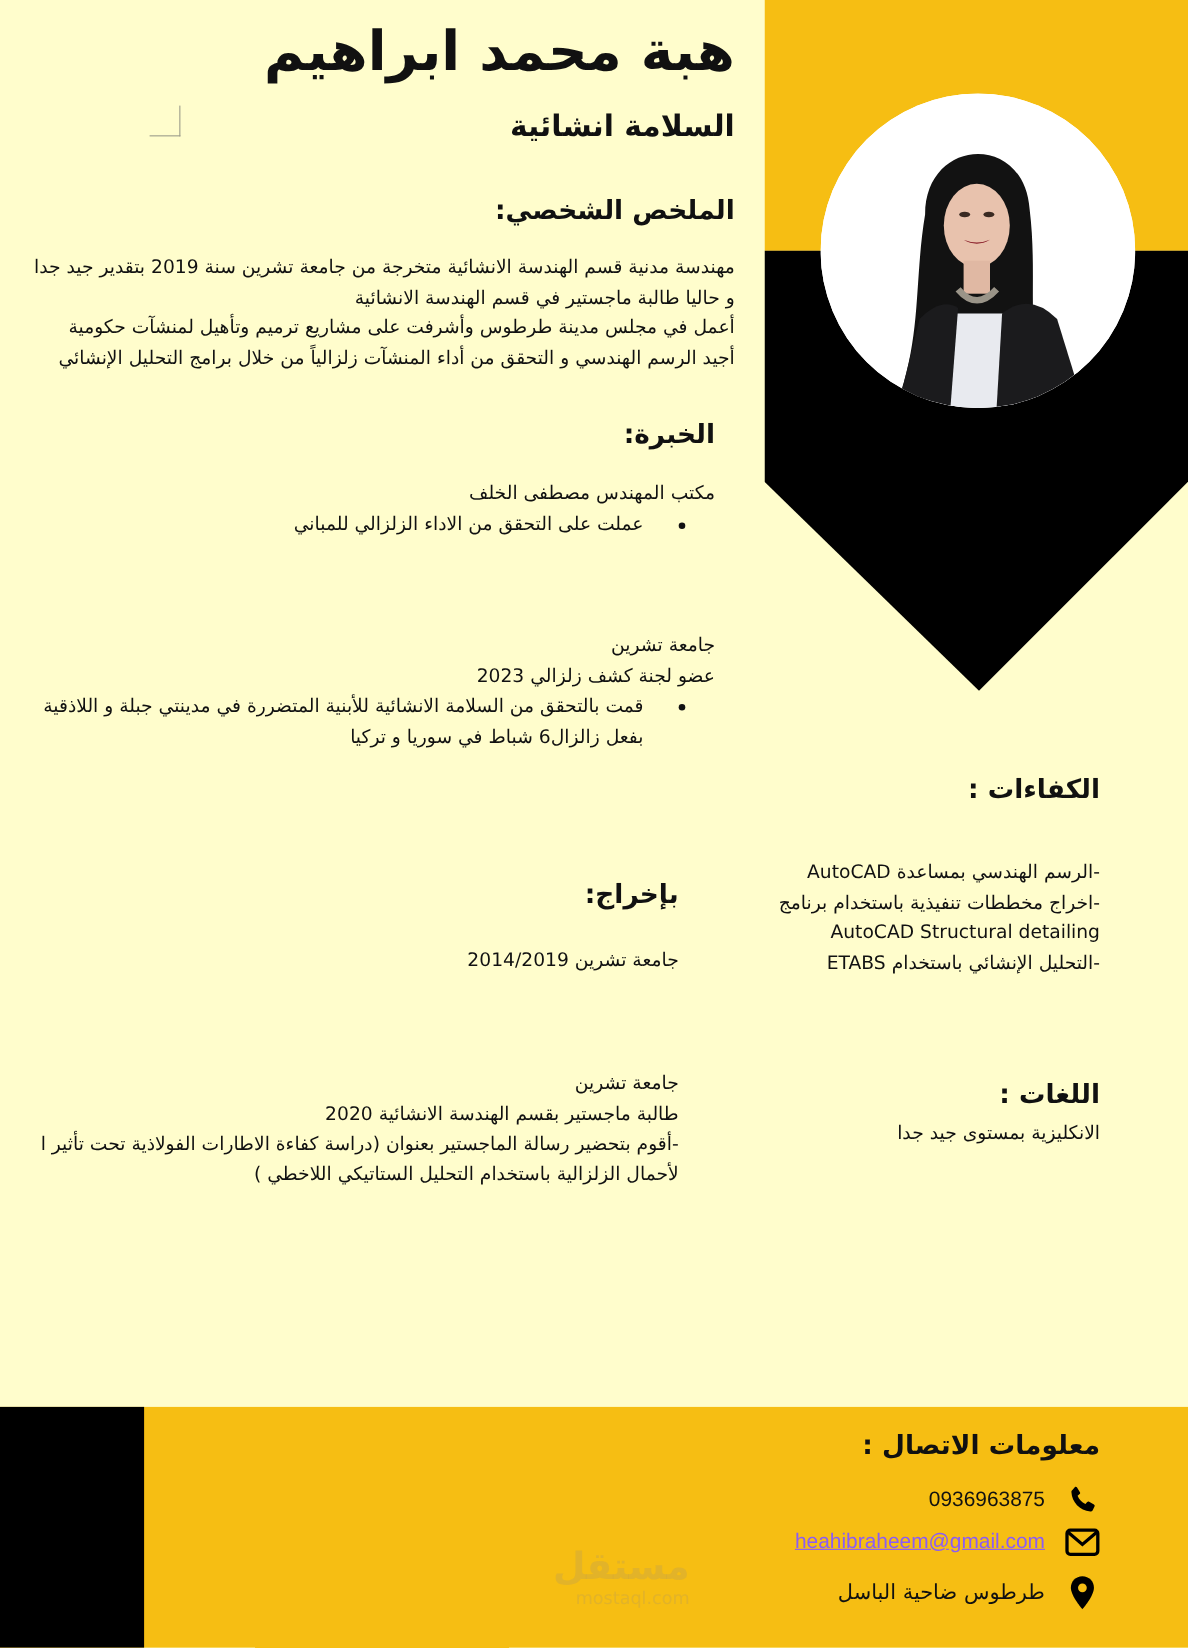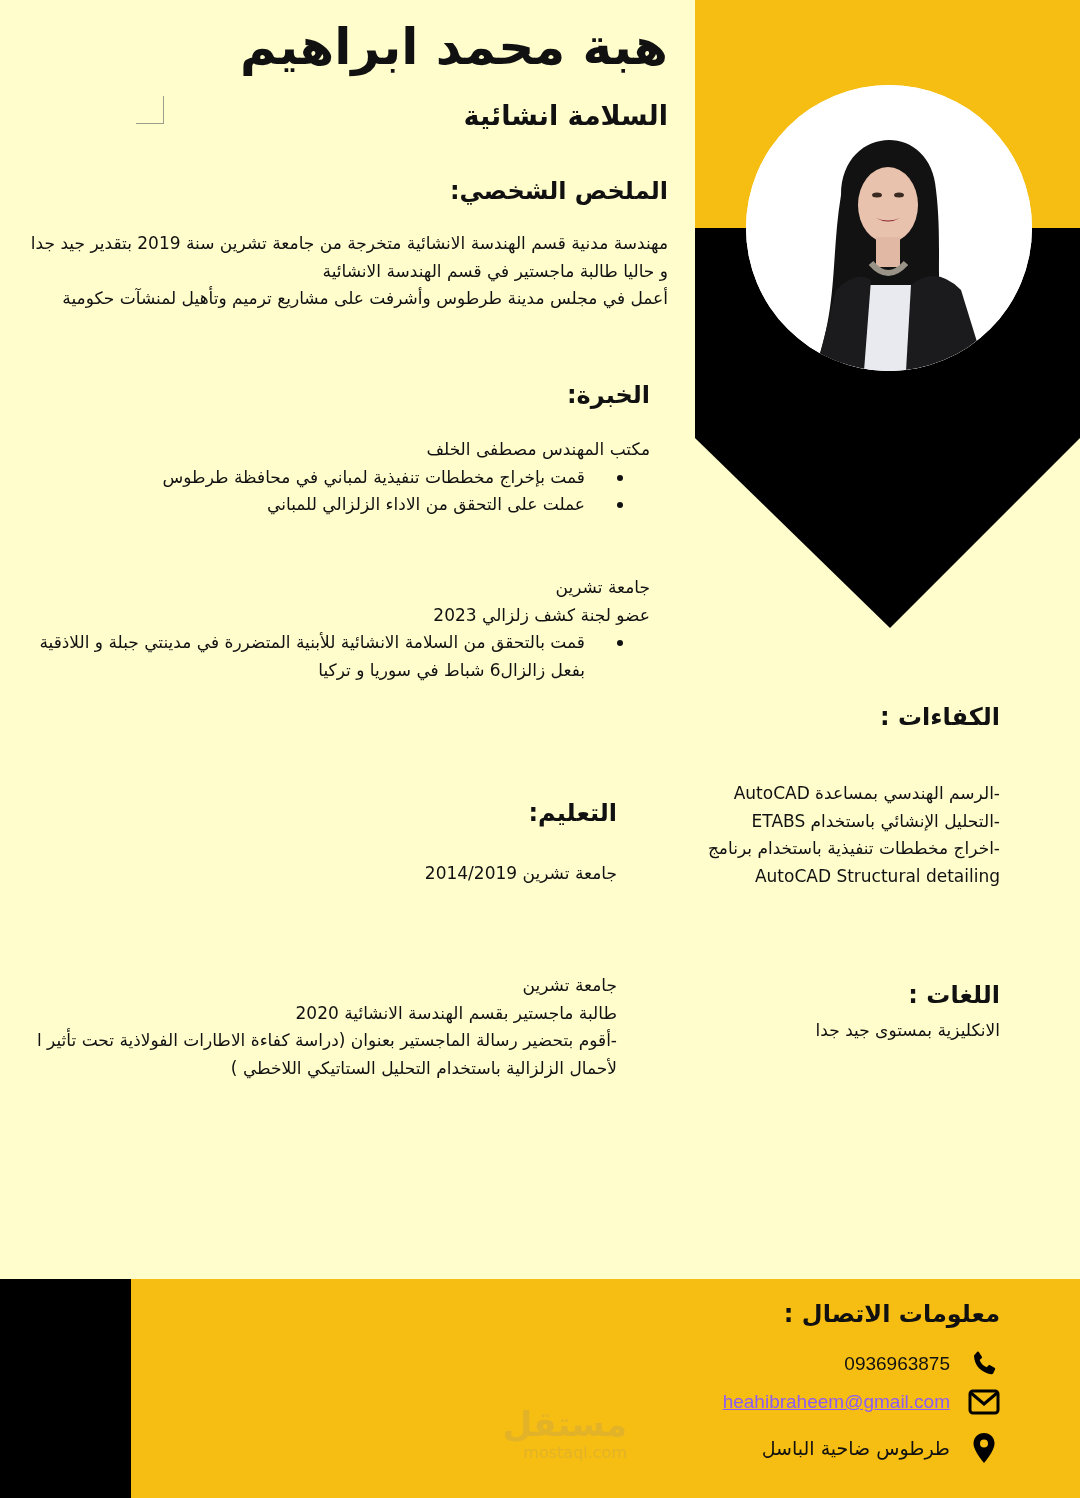--- a/index.html
+++ b/index.html
@@ -103,51 +103,51 @@
 <div class="abs corner-mark"></div>
 
 <div class="abs name rtl">هبة محمد ابراهيم</div>
 <div class="abs title rtl">السلامة انشائية</div>
 
 <div id="summary-h" class="abs section-h rtl">الملخص الشخصي:</div>
 <div id="summary-body" class="abs body-text rtl">
   <div>مهندسة مدنية قسم الهندسة الانشائية متخرجة من جامعة تشرين سنة 2019 بتقدير جيد جدا</div>
   <div>و حاليا طالبة ماجستير في قسم الهندسة الانشائية</div>
   <div>أعمل في مجلس مدينة طرطوس وأشرفت على مشاريع ترميم وتأهيل لمنشآت حكومية</div>
+  <div>أجيد الرسم الهندسي و التحقق من أداء المنشآت زلزالياً من خلال برامج التحليل الإنشائي</div>
 </div>
 
 <div id="exp-h" class="abs section-h rtl">الخبرة:</div>
 <div id="exp-block1" class="abs body-text rtl">
   <div>مكتب المهندس مصطفى الخلف</div>
   <ul class="bullets">
-    <li>قمت بإخراج مخططات تنفيذية لمباني في محافظة طرطوس</li>
     <li>عملت على التحقق من الاداء الزلزالي للمباني</li>
   </ul>
 </div>
 <div id="exp-block2" class="abs body-text rtl">
   <div>جامعة تشرين</div>
   <div>عضو لجنة كشف زلزالي 2023</div>
   <ul class="bullets">
     <li>قمت بالتحقق من السلامة الانشائية للأبنية المتضررة في مدينتي جبلة و اللاذقية بفعل زالزال6 شباط في سوريا و تركيا</li>
   </ul>
 </div>
 
 <div id="skills-h" class="abs section-h rtl">الكفاءات :</div>
 <div id="skills-body" class="abs body-text rtl">
   <div>-الرسم الهندسي بمساعدة  AutoCAD</div>
+  <div>-اخراج مخططات تنفيذية باستخدام برنامج  AutoCAD Structural detailing</div>
   <div>-التحليل الإنشائي باستخدام ETABS</div>
-  <div>-اخراج مخططات تنفيذية باستخدام برنامج  AutoCAD Structural detailing</div>
 </div>
 
 <div id="langs-h" class="abs section-h rtl">اللغات :</div>
 <div id="langs-body" class="abs body-text rtl">
   <div>الانكليزية بمستوى جيد جدا</div>
 </div>
 
-<div id="edu-h" class="abs section-h rtl">التعليم:</div>
+<div id="edu-h" class="abs section-h rtl">بإخراج:</div>
 <div id="edu-block1" class="abs body-text rtl">
   <div>جامعة تشرين 2014/2019</div>
 </div>
 <div id="edu-block2" class="abs body-text rtl">
   <div>جامعة تشرين</div>
   <div>طالبة ماجستير بقسم الهندسة الانشائية 2020</div>
   <div>-أقوم بتحضير رسالة الماجستير بعنوان (دراسة كفاءة الاطارات الفولاذية تحت تأثير ا لأحمال الزلزالية باستخدام التحليل الستاتيكي اللاخطي  )</div>
 </div>
 
 <div id="footer" class="abs"></div>

